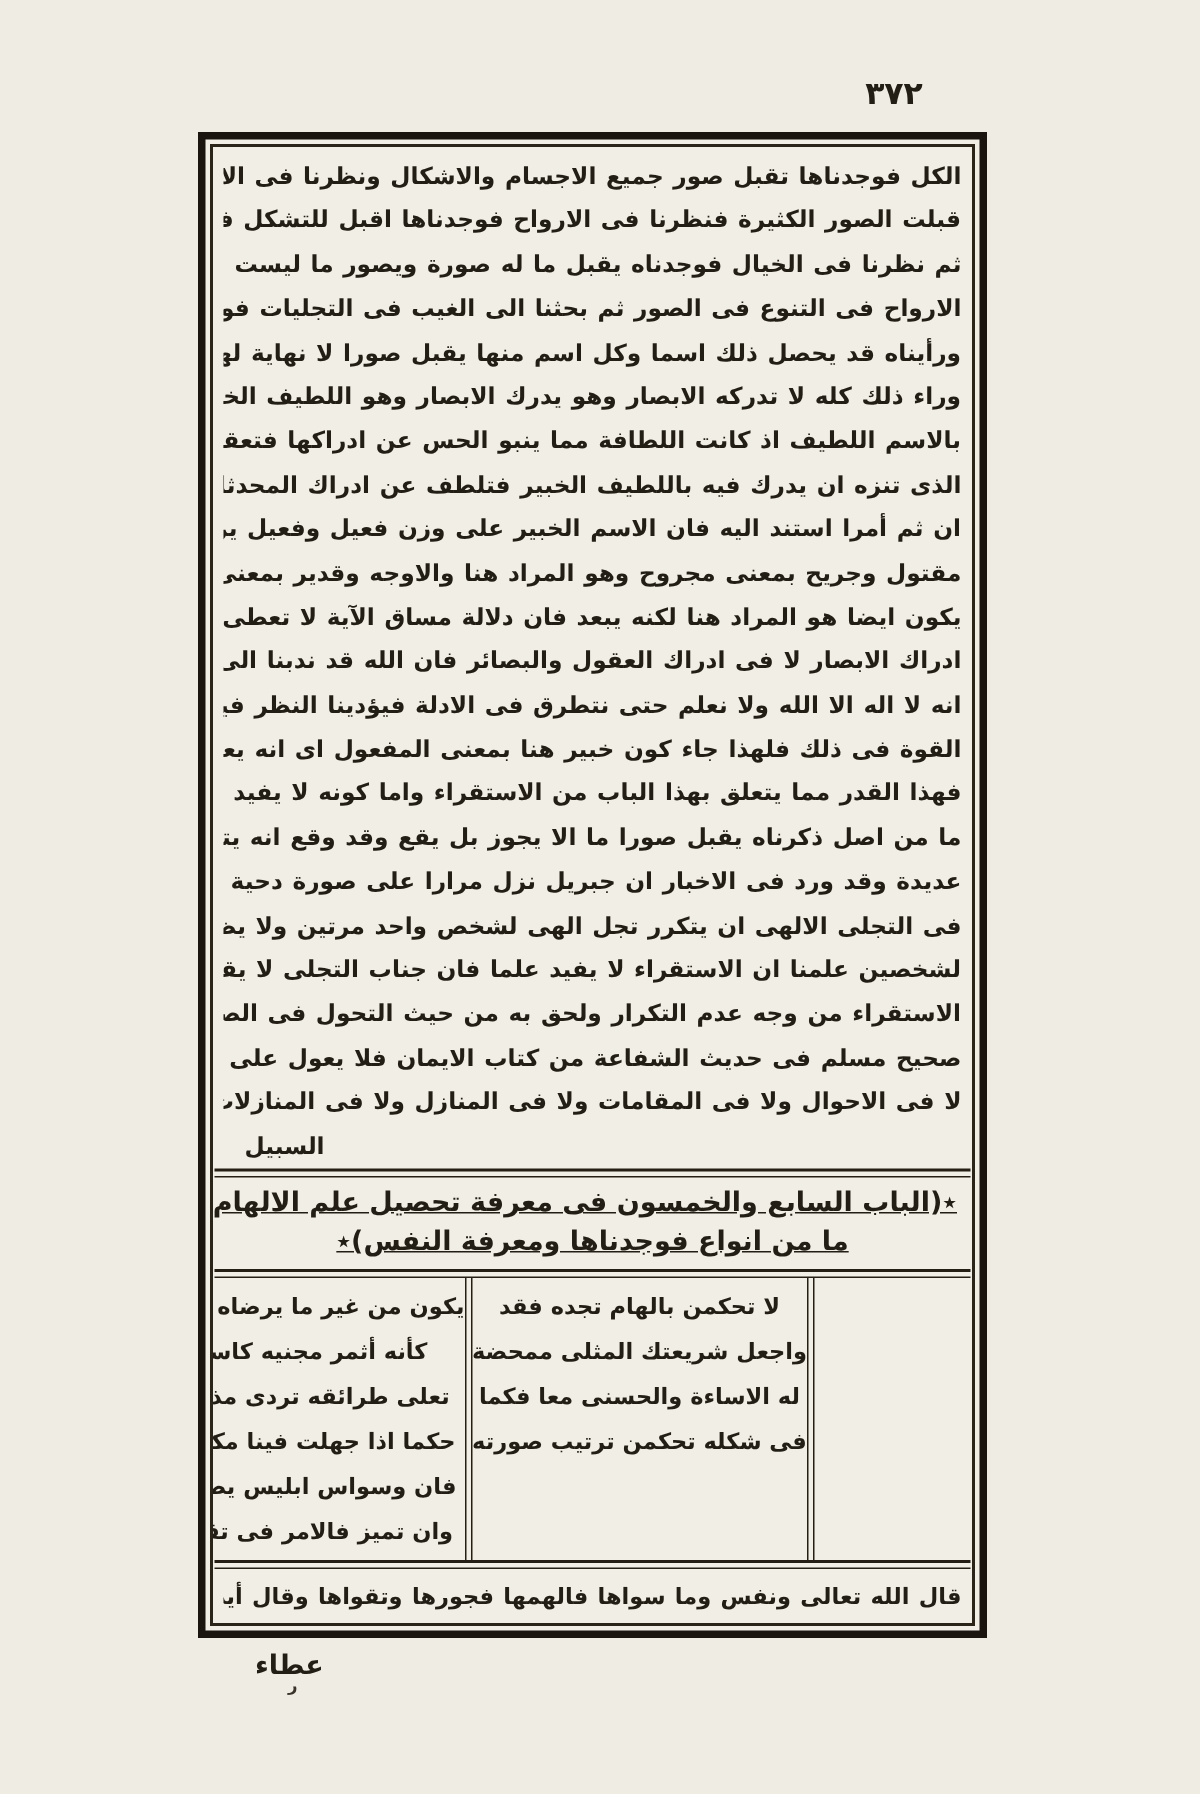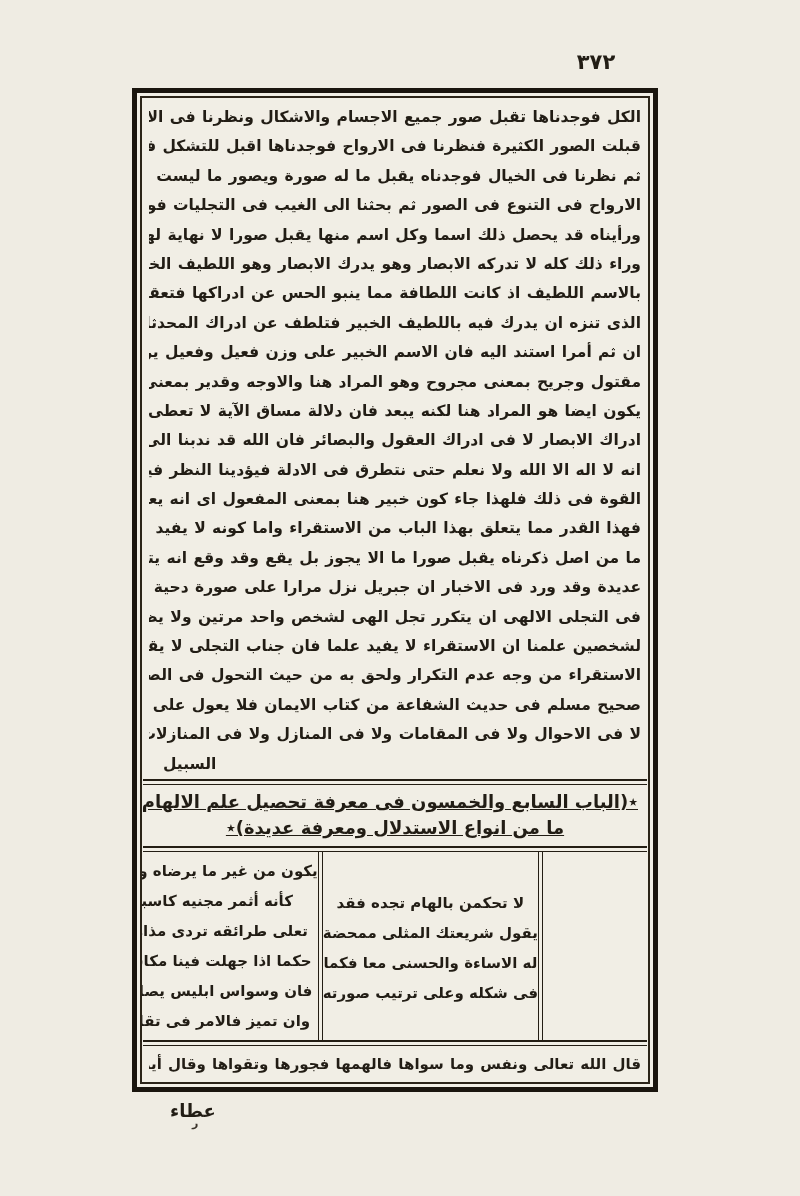--- a/index.html
+++ b/index.html
@@ -53,21 +53,21 @@
     align-items:stretch;overflow:hidden;
   }
   .vrule{
     flex:0 0 5px;
     border-right:1.5px solid #241e14;border-left:1.5px solid #241e14;
     box-sizing:border-box;
   }
   .gut-right{flex:0 0 105px;}
   .gut-left{flex:1 1 auto;}
   .poem-col{display:flex;flex-direction:column;padding-top:4px;}
-  .col-first{flex:0 0 142px;justify-content:center;}
+  .col-first{flex:0 0 142px;}
   .col-second{flex:0 0 188px;}
   .verse{
     font-size:15px;font-weight:bold;line-height:30px;height:30px;
     text-align:center;white-space:nowrap;overflow:hidden;direction:rtl;
   }
   .footer-strip{
     flex:1 1 auto;display:flex;align-items:center;padding:0 7px;
   }
   .footer-strip .tline{width:100%;height:auto;line-height:24px;font-size:15px;}
   .catchword{
@@ -112,33 +112,33 @@
         <div class="tline">الاستقراء من وجه عدم التكرار ولحق به من حيث التحول فى الصور وقد ورد التحول فى</div>
         <div class="tline">صحيح مسلم فى حديث الشفاعة من كتاب الايمان فلا يعول على الاستقراء فى شئ من الاشياء</div>
         <div class="tline">لا فى الاحوال ولا فى المقامات ولا فى المنازل ولا فى المنازلات ٭ والله يقول الحق وهو يهدى</div>
         <div class="tline short-last">السبيل</div>
       </div>
 
       <div class="drule"></div>
 
       <div class="heading">
         <div class="hline">٭(الباب السابع والخمسون فى معرفة تحصيل علم الالهام بنوع</div>
-        <div class="hline">ما من انواع الاستدلال ومعرفة عديدة)٭</div>
+        <div class="hline">ما من انواع فوجدناها ومعرفة النفس)٭</div>
       </div>
 
       <div class="drule"></div>
 
       <div class="poem">
         <div class="gut-right"></div>
         <div class="vrule"></div>
         <div class="poem-col col-first">
           <div class="verse">لا تحكمن بالهام تجده فقد</div>
-          <div class="verse">يقول شريعتك المثلى ممحضة</div>
+          <div class="verse">واجعل شريعتك المثلى ممحضة</div>
           <div class="verse">له الاساءة والحسنى معا فكما</div>
-          <div class="verse">فى شكله وعلى ترتيب صورته</div>
+          <div class="verse">فى شكله تحكمن ترتيب صورته</div>
         </div>
         <div class="vrule"></div>
         <div class="poem-col col-second">
           <div class="verse">يكون من غير ما يرضاه واهبه</div>
           <div class="verse">كأنه أثمر مجنيه كاسبه</div>
           <div class="verse">تعلى طرائقه تردى مذاهبه</div>
           <div class="verse">حكما اذا جهلت فينا مكاسبه</div>
           <div class="verse">فان وسواس ابليس يصاحبه</div>
           <div class="verse">وان تميز فالامر فى تقاربه</div>
         </div>

